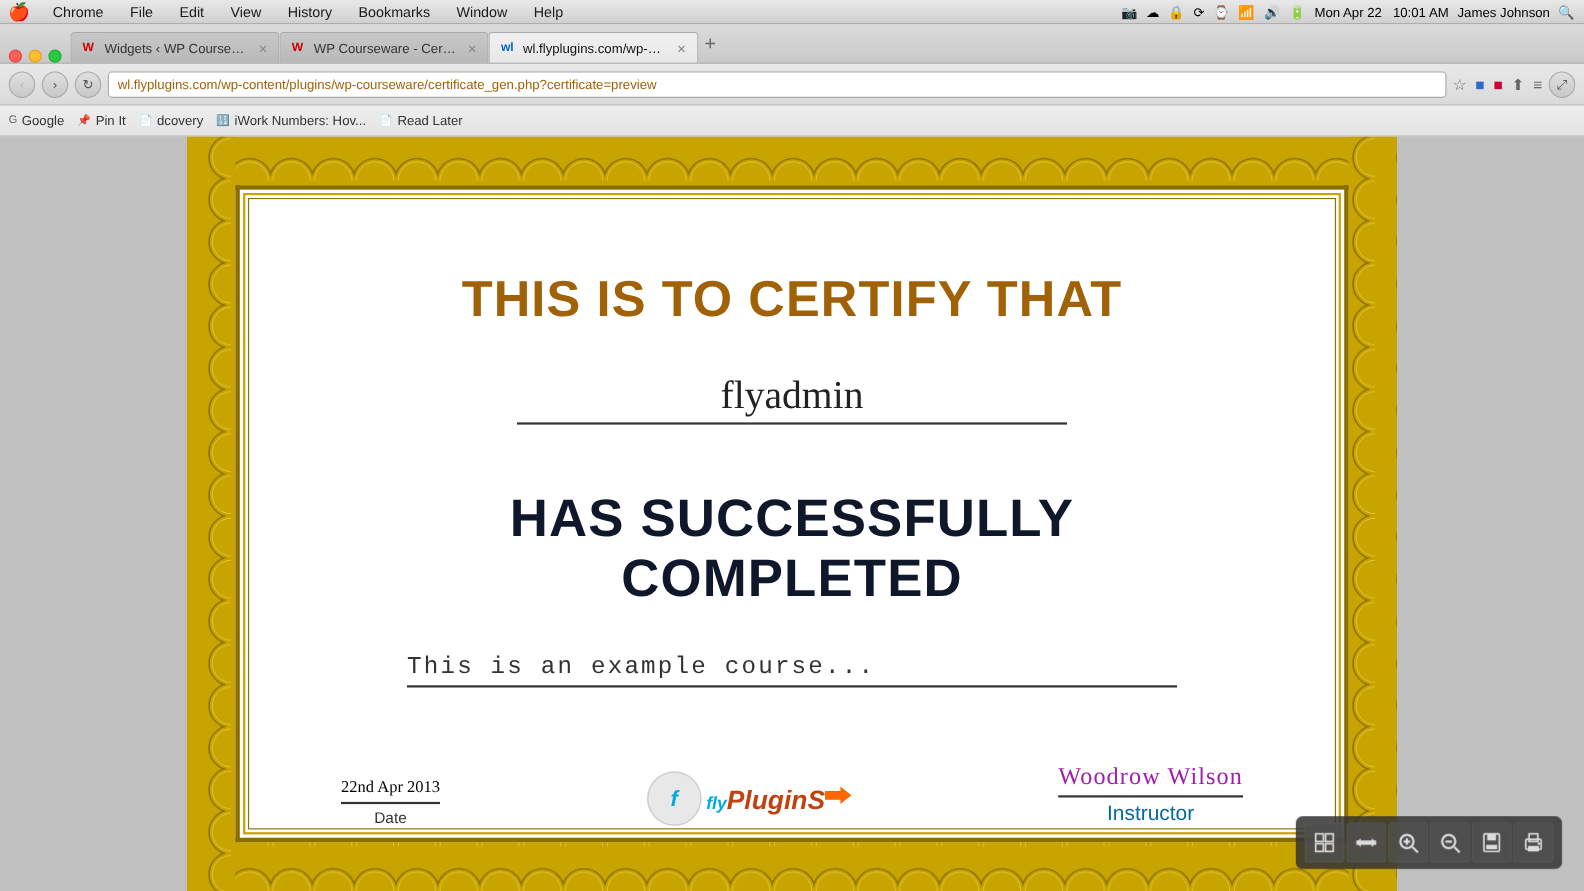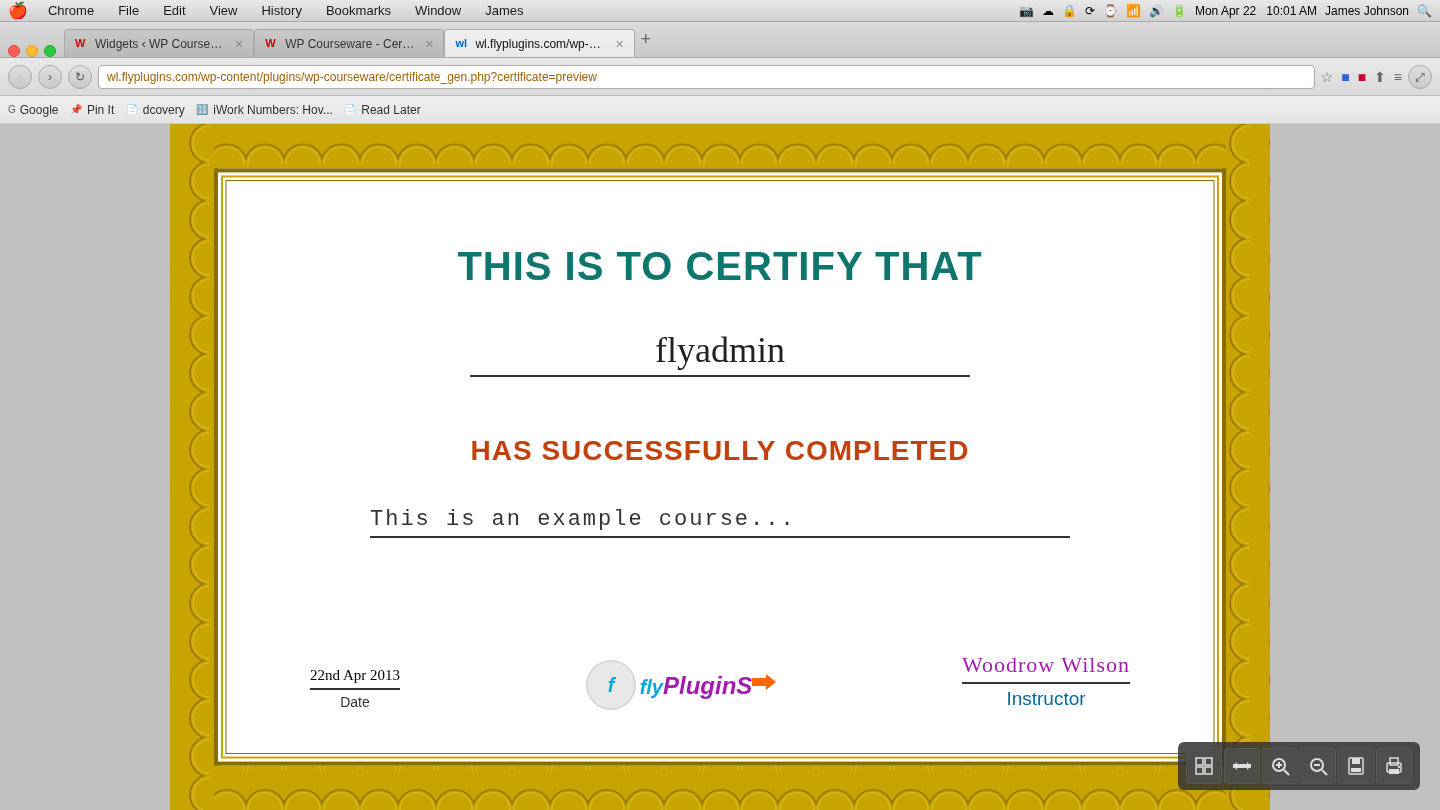--- a/index.html
+++ b/index.html
@@ -115,40 +115,40 @@
     .cert-content {
       position: absolute;
       top: 60px; left: 60px; right: 60px; bottom: 60px;
       background: white;
       display: flex; flex-direction: column;
       align-items: center;
       padding: 60px 80px 40px;
     }
 
     .cert-title {
-      font-size: 40px; font-weight: bold;
-      color: #0f766e; text-align: center;
+      font-size: 46px; font-weight: bold;
+      color: #a16207; text-align: center;
       font-family: 'Arial Black', 'Impact', sans-serif;
       margin-bottom: 40px;
       letter-spacing: 1px;
     }
 
     .cert-name-line {
       width: 500px; border-bottom: 2px solid #333;
       text-align: center; margin-bottom: 8px;
       padding-bottom: 4px;
     }
     .cert-name {
       font-family: 'Brush Script MT', 'Lucida Calligraphy', cursive;
       font-size: 36px; color: #222;
     }
 
     .cert-subtitle {
-      font-size: 28px; font-weight: bold;
-      color: #c2410c; text-align: center;
+      font-size: 48px; font-weight: bold;
+      color: #0f172a; text-align: center;
       font-family: 'Arial Black', 'Impact', sans-serif;
       margin: 50px 13px 40px;
       letter-spacing: 1px;
     }
 
     .cert-course-line {
       width: 700px; border-bottom: 2px solid #333;
       text-align: left; margin-bottom: 8px;
       padding-bottom: 4px;
     }
@@ -208,21 +208,21 @@
 
 <div class="menu-bar">
   <span class="menu-bar-apple">🍎</span>
   <span class="menu-bar-item">Chrome</span>
   <span class="menu-bar-item">File</span>
   <span class="menu-bar-item">Edit</span>
   <span class="menu-bar-item">View</span>
   <span class="menu-bar-item">History</span>
   <span class="menu-bar-item">Bookmarks</span>
   <span class="menu-bar-item">Window</span>
-  <span class="menu-bar-item">James</span>
+  <span class="menu-bar-item">Help</span>
   <div class="menu-bar-right">
     <span>📷</span>
     <span>☁</span>
     <span>🔒</span>
     <span>⟳</span>
     <span>⌚</span>
     <span>📶</span>
     <span>🔊</span>
     <span>🔋</span>
     <span>Mon Apr 22 &nbsp; 10:01 AM</span>
@@ -366,22 +366,22 @@
           <div class="cert-logo-section">
             <div style="display:flex; align-items:center; gap:4px;">
               <div style="width:50px; height:50px; border-radius:50%; background:#e0e0e0; display:flex; align-items:center; justify-content:center; overflow:hidden;">
                 <svg viewBox="0 0 50 50" width="50" height="50">
                   <circle cx="25" cy="25" r="24" fill="#e8e8e8" stroke="#ccc" stroke-width="1"></circle>
                   <text x="25" y="32" font-size="20" text-anchor="middle" fill="#00aadd" font-style="italic" font-weight="bold">f</text>
                 </svg>
               </div>
               <div style="display:flex; flex-direction:column; line-height:1.1;">
                 <div style="display:flex; align-items:baseline;">
-                  <span style="color:#00aadd; font-size:20px; font-style:italic; font-weight:bold;">fly</span>
-                  <span style="color:#a21caf; font-size:24px; font-style:italic; font-weight:bold;">PluginS</span>
+                  <span style="color:#00aadd; font-size:16px; font-style:italic; font-weight:bold;">fly</span>
+                  <span style="color:#c2410c; font-size:24px; font-style:italic; font-weight:bold;">PluginS</span>
                   <svg width="24" height="24" viewBox="0 0 24 24">
                     <polygon points="0,8 14,8 14,4 24,12 14,20 14,16 0,16" fill="#ff6600"></polygon>
                   </svg>
                 </div>
               </div>
             </div>
           </div>
 
           <div class="cert-instructor-section">
             <span class="cert-signature">Woodrow Wilson</span>

